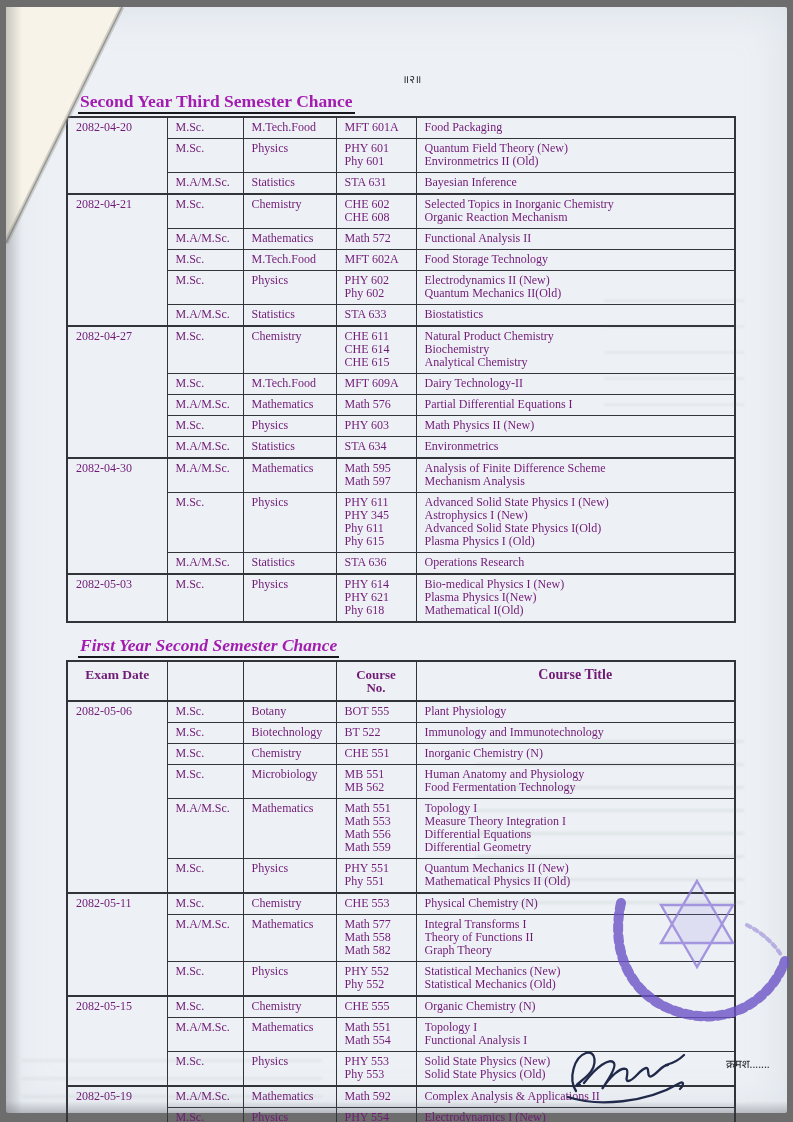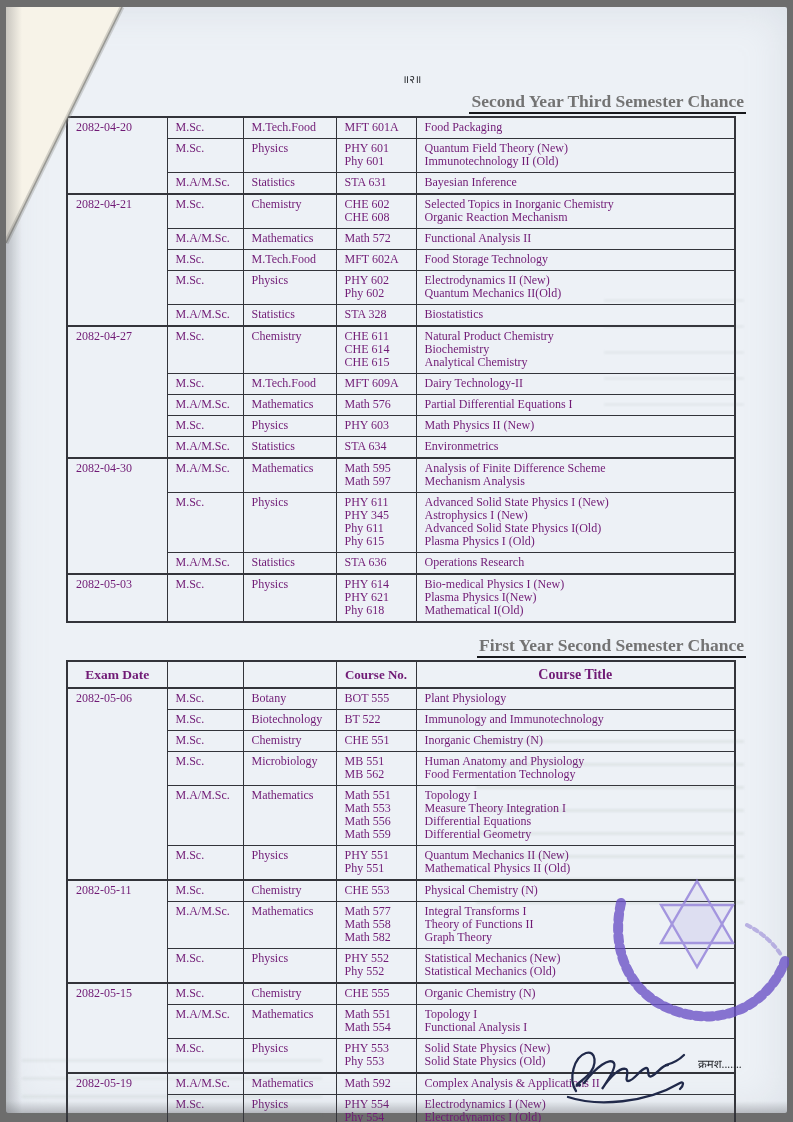--- a/index.html
+++ b/index.html
@@ -7,38 +7,38 @@
   .scene{position:relative;width:793px;height:1122px;background:#6d6d6d;overflow:hidden;}
   .page{position:absolute;left:6px;top:7px;width:781px;height:1106px;background:#edf1f6;border-radius:2px;
         box-shadow:inset 0 0 40px rgba(160,170,185,0.25);}
   .left-shade{position:absolute;left:0;top:0;width:16px;height:100%;
         background:linear-gradient(90deg,rgba(80,80,85,0.28),rgba(80,80,85,0));pointer-events:none;}
   .bottom-shade{position:absolute;left:0;bottom:0;width:100%;height:12px;
         background:linear-gradient(0deg,rgba(80,80,85,0.30),rgba(80,80,85,0));pointer-events:none;}
   .fold{position:absolute;left:0;top:0;pointer-events:none;}
 
   .page-number{margin:64px 0 0 0;text-align:center;font-size:11px;color:#23252a;width:668px;padding-left:72px;box-sizing:content-box;}
-  .sched-title{width:668px;margin:5px 0 4px 72px;text-align:right;font-size:17.5px;font-weight:bold;color:#737373;}
+  .sched-title{width:668px;margin:5px 0 4px 72px;text-align:left;font-size:17.5px;font-weight:bold;color:#a21caf;}
   .sched-title span{border-bottom:2.5px solid #17181c;padding:0 2px 1px 2px;}
-  .sched-title.second{margin-top:12px;}
+  .sched-title.second{margin-top:12px;font-style:italic;}
 
   table.sched{border-collapse:collapse;table-layout:fixed;width:668px;margin-left:60px;
         font-size:12px;line-height:13px;color:#701a75;border-radius:18px;}
   table.sched{border:2px solid #33343a;}
   table.sched td{border:1px solid #33343a;padding:3px 6px 4px 8px;vertical-align:top;}
   tr.group-start td{border-top:2px solid #33343a;}
   td.c-date{padding-left:10px;}
   td.c-title div{white-space:nowrap;overflow:hidden;}
-  tr.header-row td{font-weight:bold;text-align:center;padding:6px 5px;font-size:13px;}
+  tr.header-row td{font-weight:bold;text-align:center;padding:6px 16px;font-size:13px;}
   tr.header-row td.c-title-h{font-size:14px;}
   tr.header-row td.c-date-h{font-size:13.5px;}
 
   .stamp{position:absolute;left:591px;top:866px;pointer-events:none;opacity:0.9;}
   .signature{position:absolute;left:548px;top:1032px;pointer-events:none;}
-  .continuation{position:absolute;left:692px;top:1049px;font-size:11.5px;color:#2a2c31;}
+  .continuation{position:absolute;left:720px;top:1049px;font-size:11.5px;color:#2a2c31;}
 
   .bleed{position:absolute;pointer-events:none;filter:blur(1.3px);}
   .bleed.b1{left:470px;top:733px;width:268px;height:182px;
      background:repeating-linear-gradient(180deg,rgba(105,128,112,0.10) 0 3px,rgba(0,0,0,0) 3px 23px);}
   .bleed.b2{left:16px;top:1052px;width:300px;height:58px;
      background:repeating-linear-gradient(180deg,rgba(105,128,112,0.08) 0 3px,rgba(0,0,0,0) 3px 18px);}
   .bleed.b3{left:598px;top:292px;width:140px;height:130px;
      background:repeating-linear-gradient(180deg,rgba(110,125,118,0.07) 0 3px,rgba(0,0,0,0) 3px 26px);}
 </style>
 </head>
@@ -94,21 +94,21 @@
             </td>
             <td class="c-subject">
               <div>Physics</div>
             </td>
             <td class="c-code">
               <div>PHY 601</div>
               <div>Phy 601</div>
             </td>
             <td class="c-title">
               <div>Quantum Field Theory (New)</div>
-              <div>Immunotechnology  II (Old)</div>
+              <div>Environmetrics  II (Old)</div>
             </td>
           </tr>
           <tr>
             <td class="c-degree">
               <div>M.A/M.Sc.</div>
             </td>
             <td class="c-subject">
               <div>Statistics</div>
             </td>
             <td class="c-code">
@@ -182,21 +182,21 @@
             </td>
           </tr>
           <tr>
             <td class="c-degree">
               <div>M.A/M.Sc.</div>
             </td>
             <td class="c-subject">
               <div>Statistics</div>
             </td>
             <td class="c-code">
-              <div>STA 328</div>
+              <div>STA 633</div>
             </td>
             <td class="c-title">
               <div>Biostatistics</div>
             </td>
           </tr>
           <tr class="group-start">
             <td class="c-date" rowspan="5">
               <div>2082-04-27</div>
             </td>
             <td class="c-degree">

